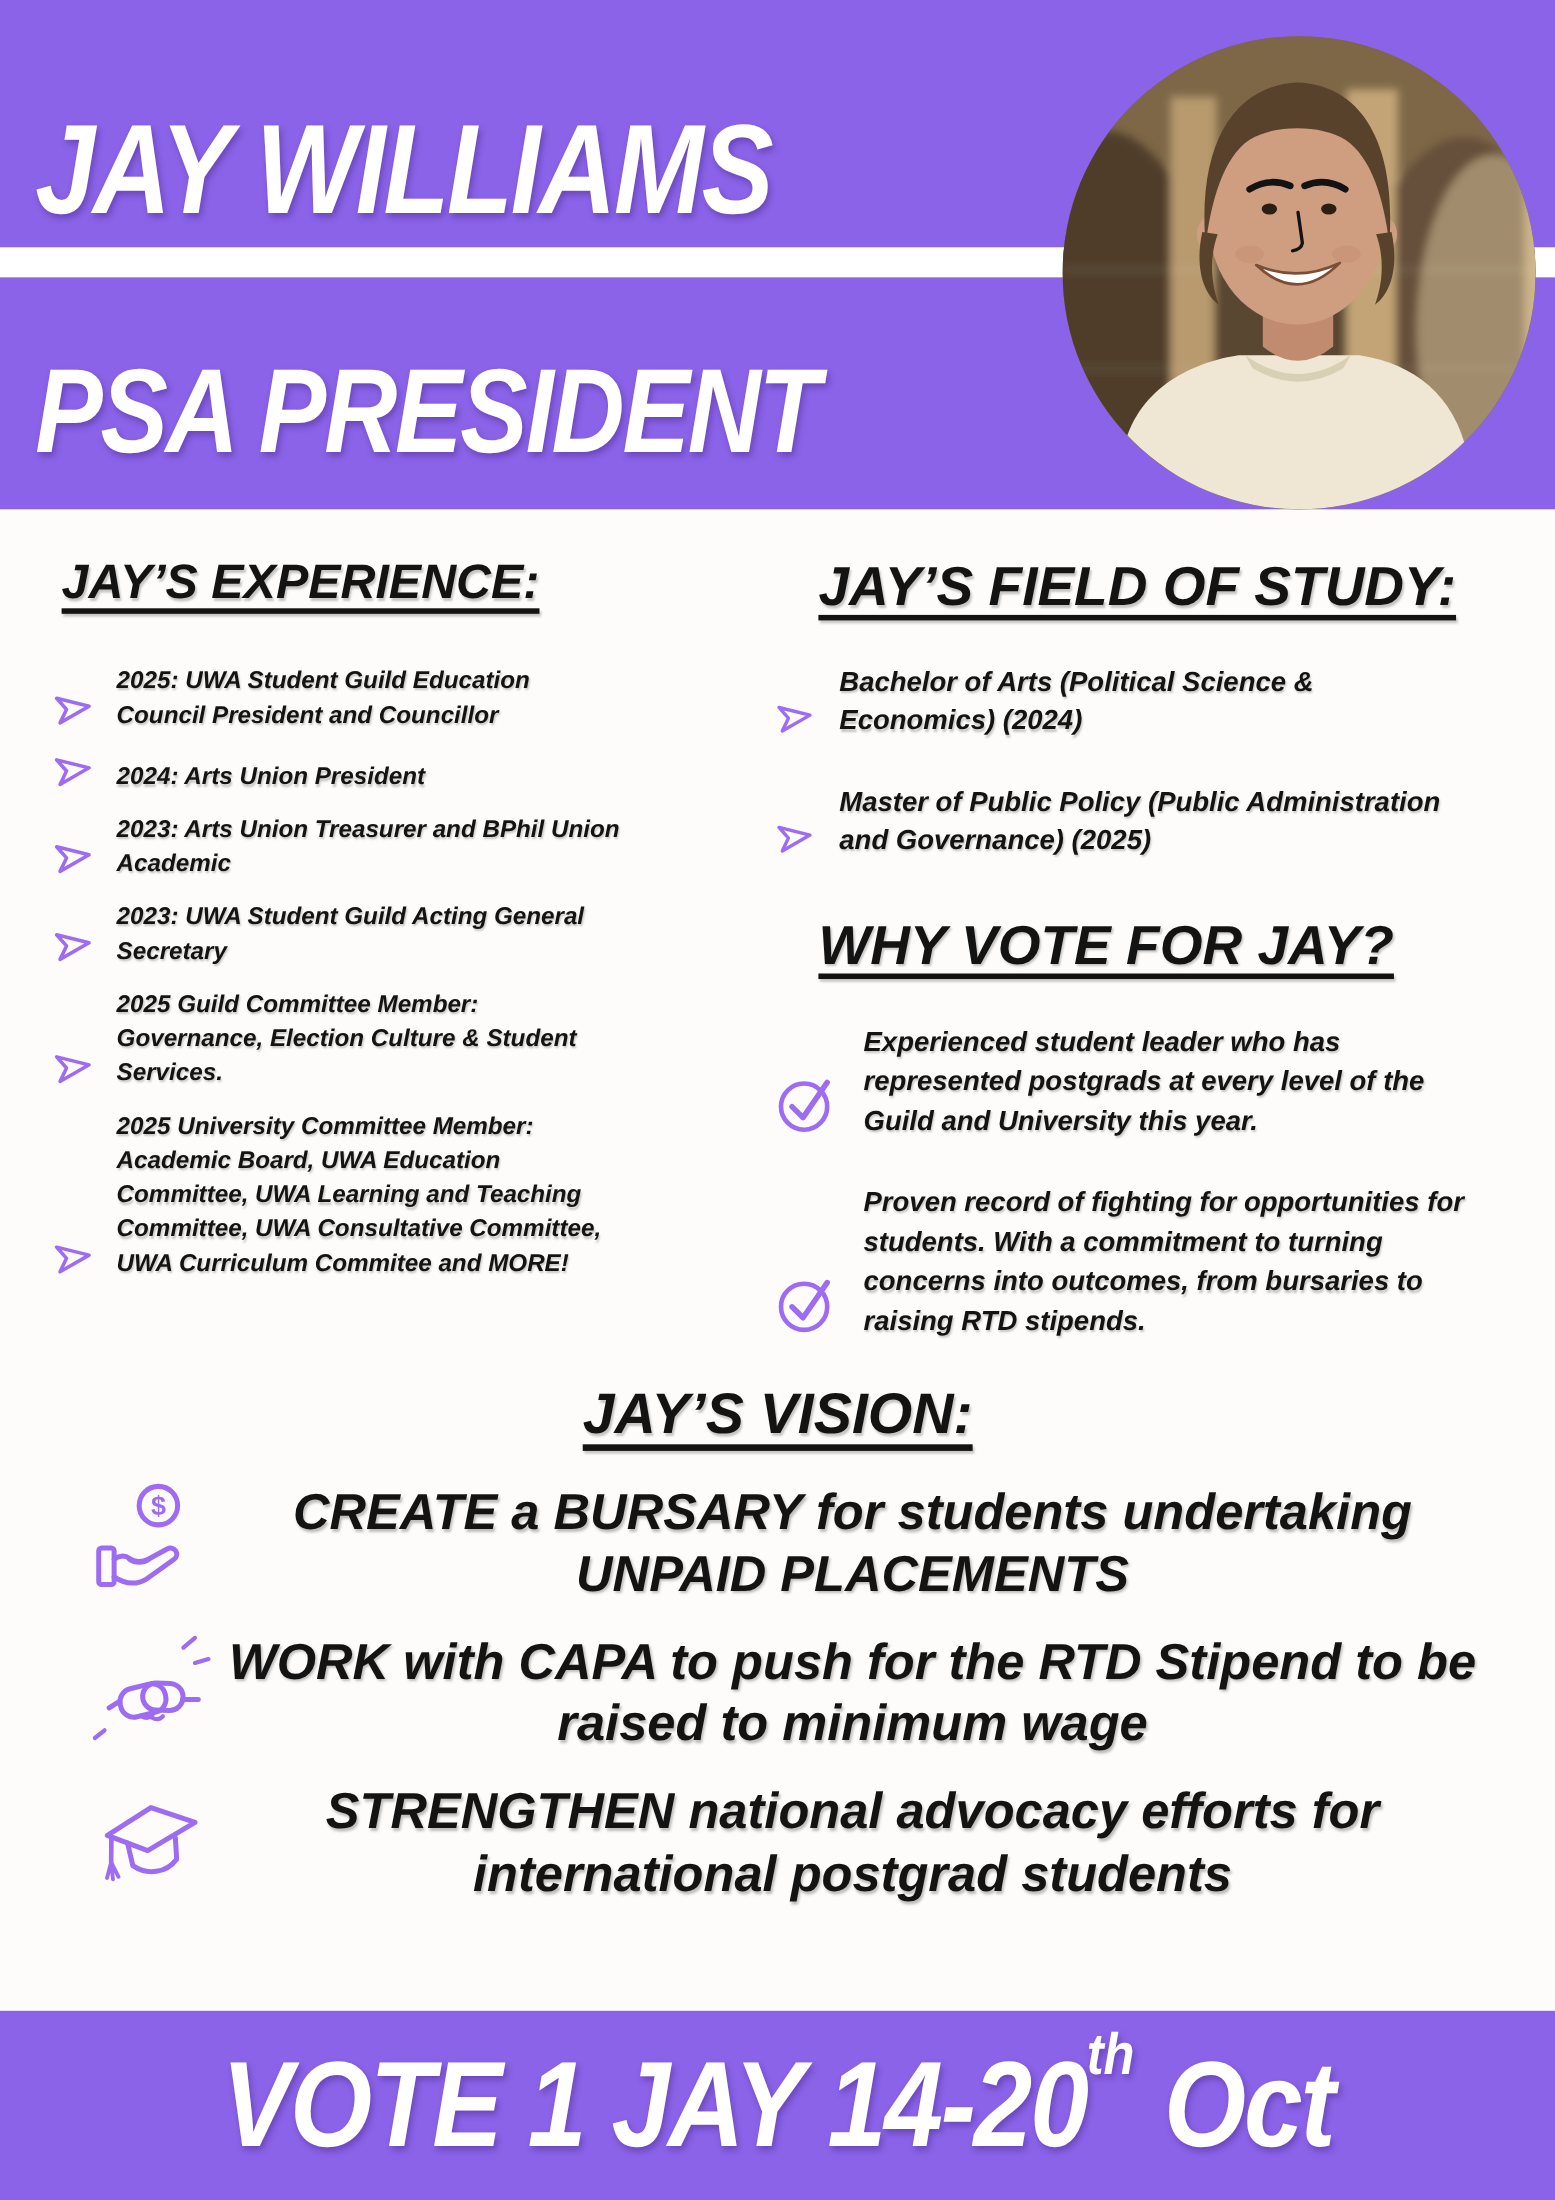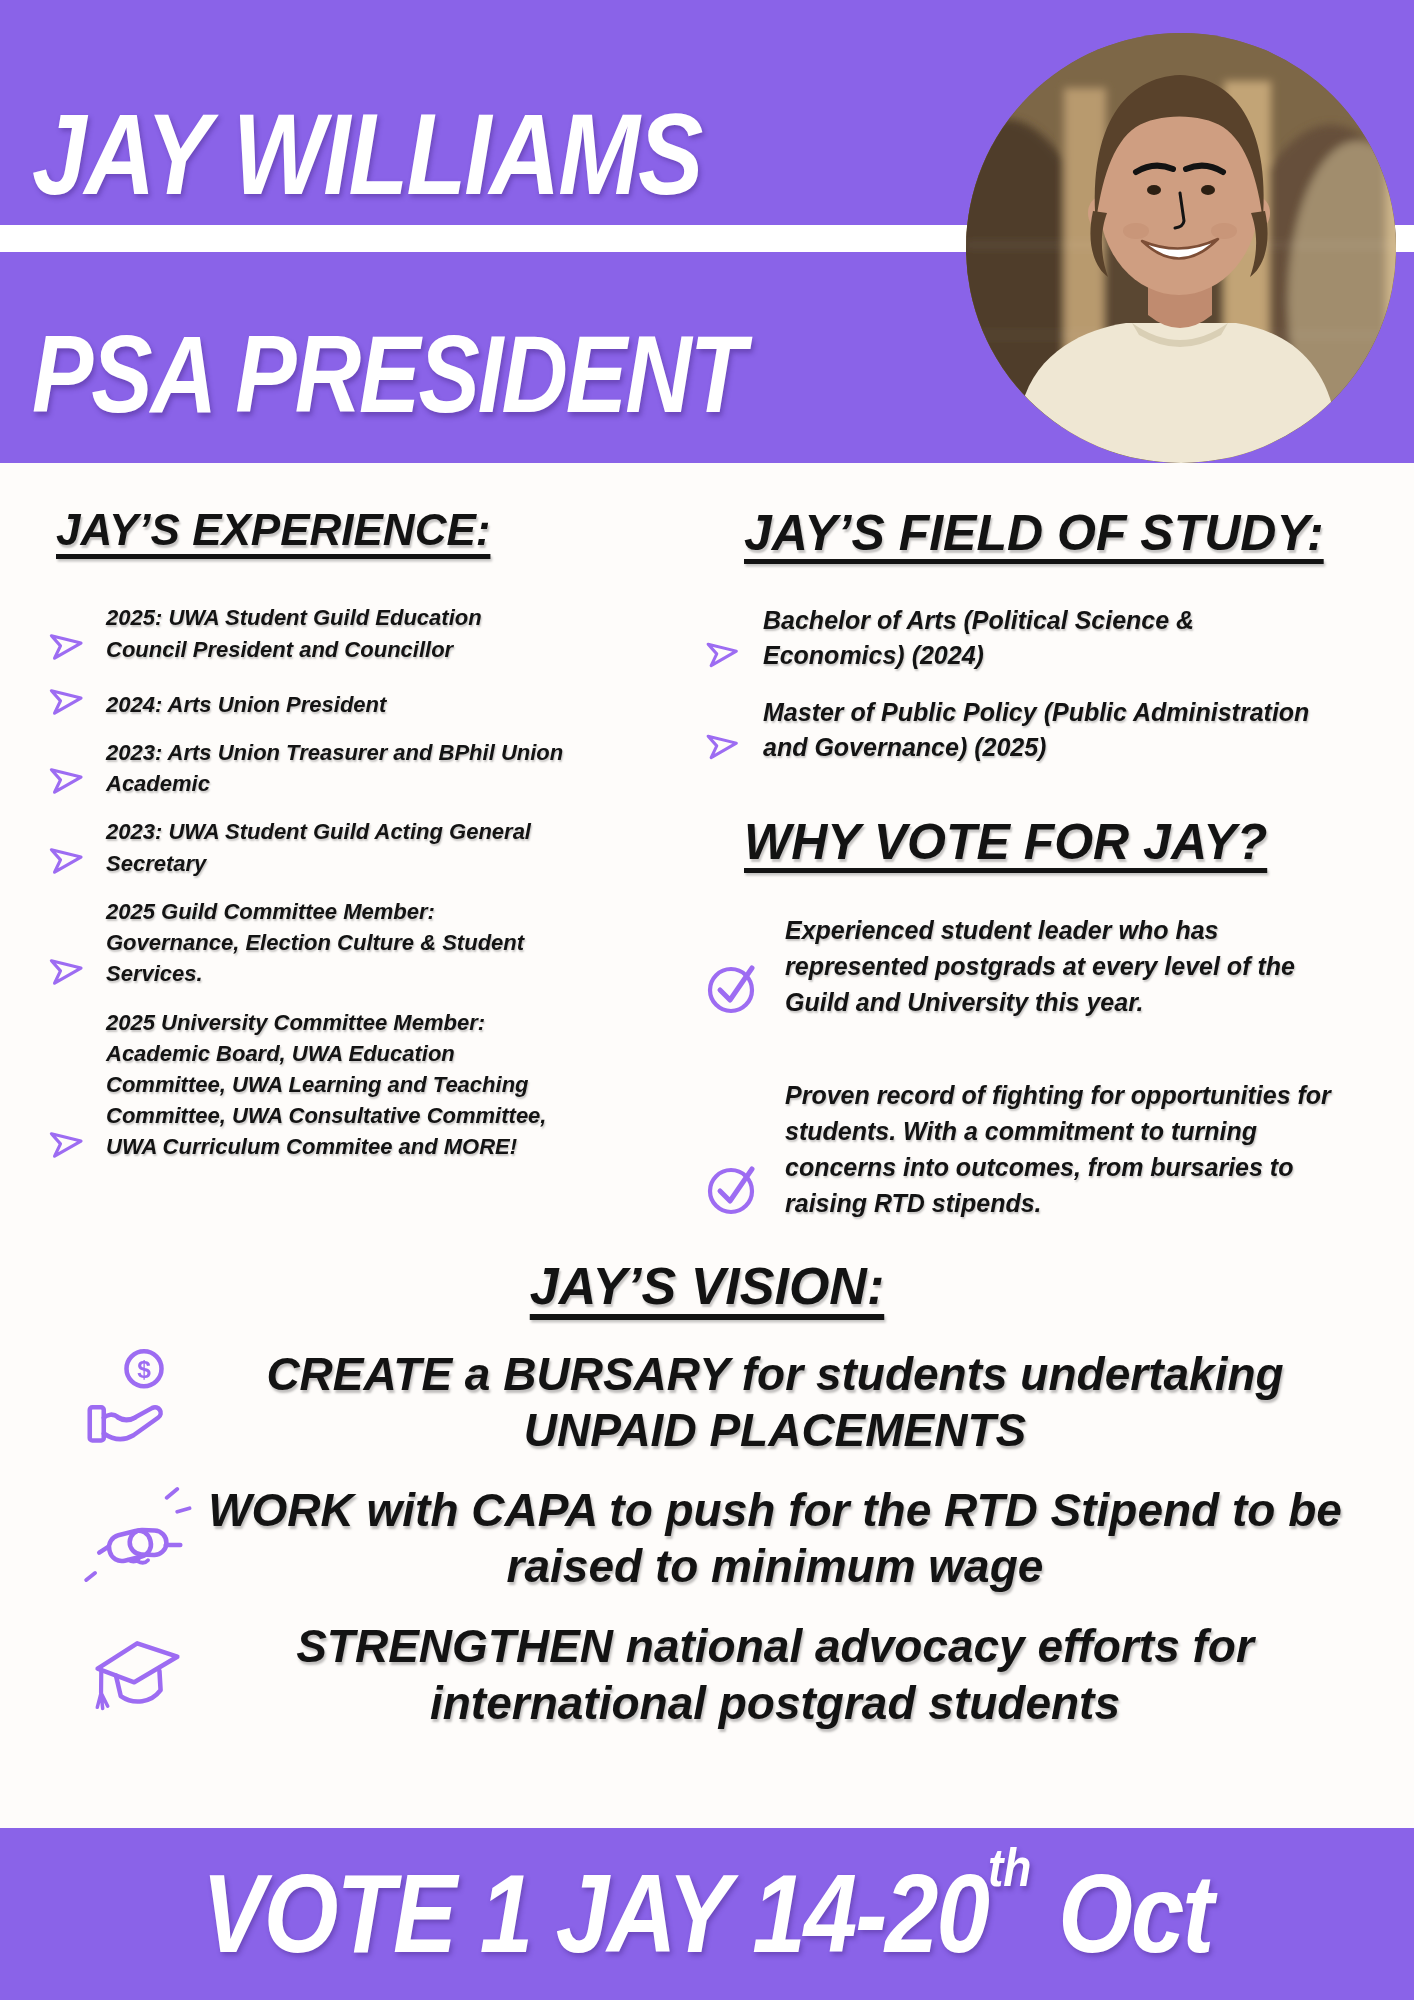--- a/index.html
+++ b/index.html
@@ -32,33 +32,33 @@
     font-weight:700;font-style:italic;line-height:1.1;margin:0;
     text-decoration:underline;text-decoration-thickness:5px;text-underline-offset:9px;
     text-shadow:1.5px 2.5px 2px rgba(0,0,0,0.22);white-space:nowrap;
   }
   .col-left{position:absolute;left:48px;top:506px;width:540px;}
   .col-left .section-heading{font-size:44px;margin-left:8px;margin-bottom:48px;}
   .col-right{position:absolute;left:705px;top:506px;width:660px;}
   .col-right .section-heading{font-size:50px;margin-left:39px;margin-bottom:42px;}
   .bullet-list{list-style:none;margin:0;padding:0;display:flex;flex-direction:column;}
   .exp-list{row-gap:17px;}
-  .field-list{row-gap:22px;}
+  .field-list{row-gap:39px;}
   .bullet-item{display:flex;align-items:flex-end;}
   .bullet-item .btext{
     font-weight:700;font-style:italic;
     text-shadow:1px 2px 2px rgba(0,0,0,0.22);
   }
   .exp-list .btext{font-size:22px;line-height:1.42;width:460px;margin-left:20px;}
   .field-list .btext{font-size:25px;line-height:1.4;width:575px;margin-left:22px;}
   .arrow-bullet{flex:0 0 auto;color:var(--icon);margin-top:2px;}
   .exp-list .arrow-bullet svg{width:38px;height:32px;}
   .field-list .arrow-bullet svg{width:36px;height:32px;}
   .why-heading{font-size:50px;margin:50px 0 44px 36px;}
-  .why-list{row-gap:57px;}
+  .why-list{row-gap:38px;}
   .check-bullet{flex:0 0 auto;color:var(--icon);margin-top:0;}
   .check-bullet svg{width:58px;height:58px;}
   .why-list .btext{font-size:25px;line-height:1.44;width:575px;margin-left:22px;}
   
   .vision{position:absolute;left:0;top:1256px;width:1414px;}
   .vision-heading{
     text-align:center;font-size:52px;font-weight:700;font-style:italic;margin:0 0 30px 0;
     text-shadow:1.5px 2.5px 2px rgba(0,0,0,0.22);
   }
   .vision-heading span{text-decoration:underline;text-decoration-thickness:6px;text-underline-offset:10px;}

